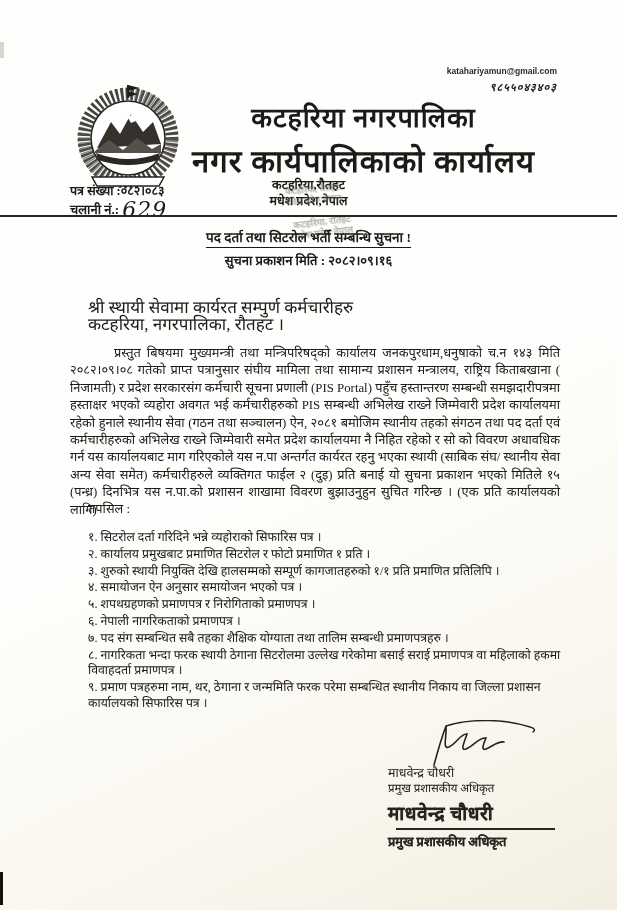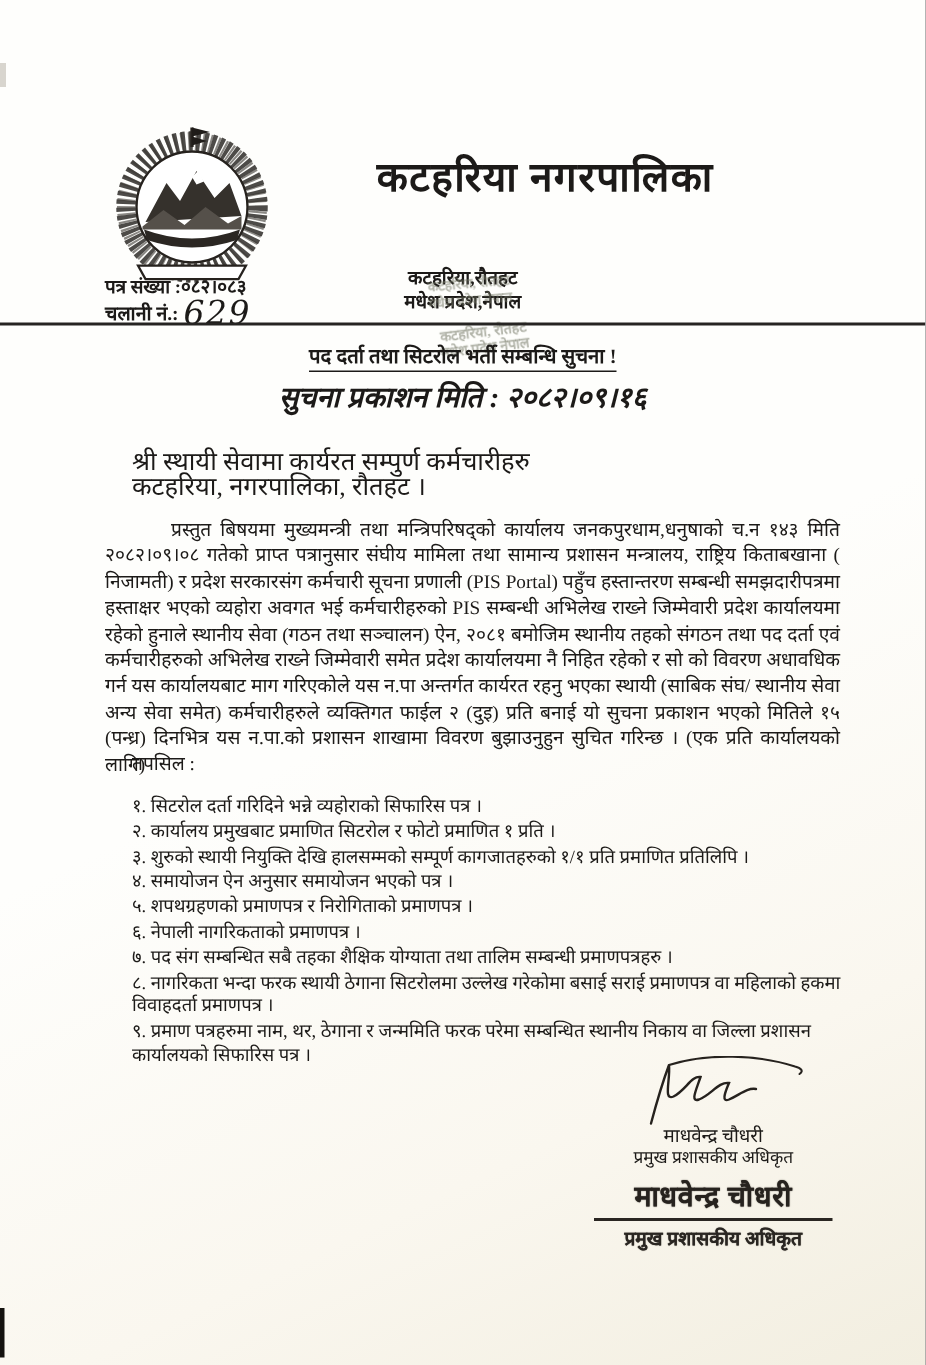--- a/index.html
+++ b/index.html
@@ -36,70 +36,75 @@
   .stamp-ghost { position:absolute; text-align:center; font-weight:bold; color:rgba(115,118,100,0.55); pointer-events:none; }
   .stamp-ghost.g1 { left:238px; top:184px; width:150px; font-size:9px; line-height:11px; transform:rotate(-5deg); filter:blur(0.3px); }
   .stamp-ghost.g2 { left:248px; top:217px; width:150px; font-size:9.5px; line-height:11px; transform:rotate(-7deg); filter:blur(0.3px); }
 
   
   .rule { position:absolute; left:0; right:0; top:215px; height:2px; background:#262422; }
 
   
   .subject { position:absolute; left:0; right:0; top:228px; text-align:center; }
   .subject .line1 { display:inline-block; font-size:13.5px; font-weight:bold; border-bottom:1.5px solid #1c1a18; padding-bottom:1px;text-align:right; }
-  .subject .line2 { font-size:19px; font-weight:bold; margin-top:3px;font-style:italic; }
+  .subject .line2 { font-size:13px; font-weight:bold; margin-top:3px; }
 
   
   .addressee { position:absolute; left:88px; top:300px; font-size:17px; line-height:16.5px;font-family:Liberation Serif, serif; }
 
   
   .body-text { position:absolute; left:70px; right:57px; top:345px; font-size:12.8px; line-height:17.4px; text-align:justify; text-indent:44px; }
 
   
   .annex-label { position:absolute; left:88px; top:499px; font-size:12.8px; font-weight:normal; }
   .annex { position:absolute; left:88px; right:55px; top:515px; font-size:12.3px; line-height:15.8px;margin-top:15px; }
   .annex .item { margin-bottom:1px; text-align:left; }
 
   
-  .sig-block { position:absolute; left:388px; top:704px; width:175px; text-align:center; }
+  .sig-block { position:absolute; left:388px; top:720px; width:175px; text-align:left; }
   .sig-script { width:125px; height:48px; margin:0 auto -2px 38px; display:block; }
   .sig-name { font-size:12.5px; line-height:15px; }
   .sig-title { font-size:11.5px; line-height:14px; }
   .stamp-name { font-size:19px; font-weight:bold; letter-spacing:0.5px; margin-top:5px; color:#26221e; text-shadow:0 0 0.8px #3a352f; }
   .stamp-rule { height:1.8px; background:#2a2622; margin:2px 8px 2px 8px; }
   .stamp-title { font-size:12.8px; font-weight:bold; color:#2a2622; text-shadow:0 0 0.6px #3a352f; }
 
   
   .artifact-top { position:absolute; left:0; top:42px; width:4px; height:16px; background:#d8d5ce; }
   .artifact-bottom { position:absolute; left:0; top:872px; width:3px; height:33px; background:#14120f; }
 </style>
 </head>
 <body>
 
 <div class="page">
 
   <div class="artifact-top"></div>
   <div class="artifact-bottom"></div>
 
+  <div class="contact">
+    <div class="email">katahariyamun@gmail.com</div>
+    <div class="phone">९८५५०४३४०३</div>
+  </div>
 
   <svg class="emblem" viewBox="0 0 112 112">
     <circle cx="56" cy="58" r="44" fill="none" stroke="#2e2b28" stroke-width="13" stroke-dasharray="2.6 2.4" opacity="0.85"></circle>
     <circle cx="56" cy="58" r="44" fill="none" stroke="#3c3833" stroke-width="12" stroke-dasharray="1.4 3.4" stroke-dashoffset="2" opacity="0.6"></circle>
     <circle cx="56" cy="58" r="37" fill="#ffffff" stroke="#26221e" stroke-width="1.6"></circle>
     <path d="M25 68 L39 42 L48 54 L59 34 L71 52 L81 42 L89 64 L25 68 Z" fill="#35312c"></path>
     <path d="M56 38 L60 34 L64 41 L59 43 Z" fill="#ffffff"></path>
     <path d="M23 71 L37 60 L51 70 L65 58 L80 69 L89 64 L89 73 L23 73 Z" fill="#55504a"></path>
     <path d="M24 73 Q56 85 88 73 L86 80 Q56 90 26 80 Z" fill="#2b2723"></path>
     <path d="M56 5 L56 18" stroke="#26221e" stroke-width="2.2"></path>
     <path d="M56 5 L68 8 L56 11 L66 14 L56 17 Z" fill="#1f1c19"></path>
     <path d="M20 97 L92 97 L87 106 L25 106 Z" fill="#ffffff" stroke="#26221e" stroke-width="1.5"></path>
   </svg>
 
   <div class="title-block">
     <div class="title-muni">कटहरिया नगरपालिका</div>
+    <div class="title-office">नगर कार्यपालिकाको कार्यालय</div>
   </div>
 
   <div class="letter-no">पत्र संख्या :०८२।०८३</div>
   <div class="chalani">
     <span>चलानी नं.:</span>
     <span class="hand">629</span>
   </div>
 
   <div class="address">
     <div>कटहरिया,रौतहट</div>

